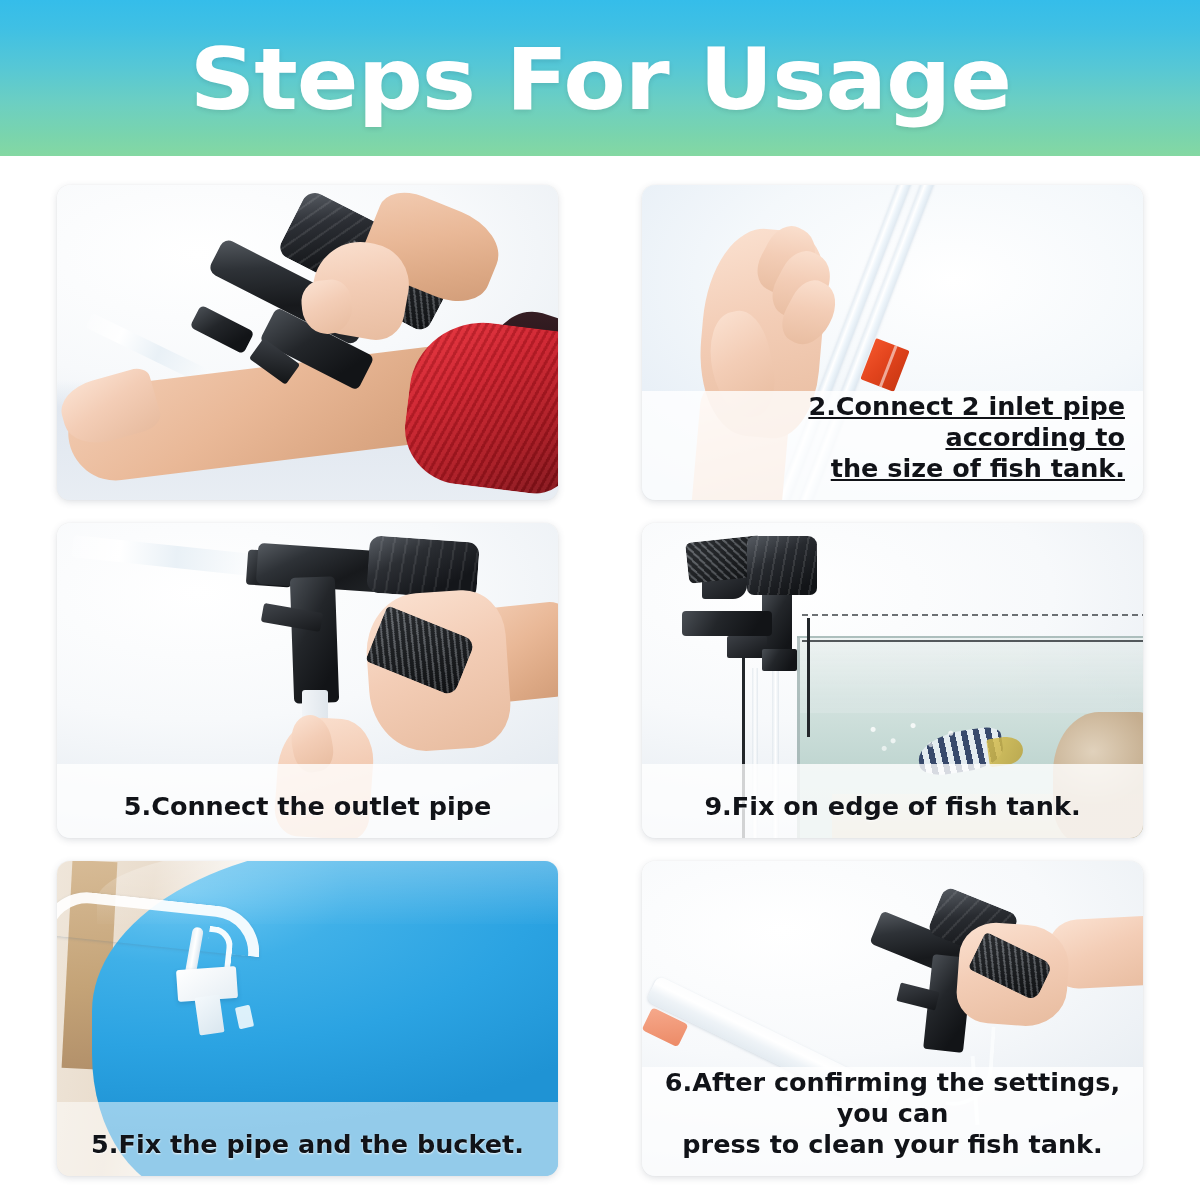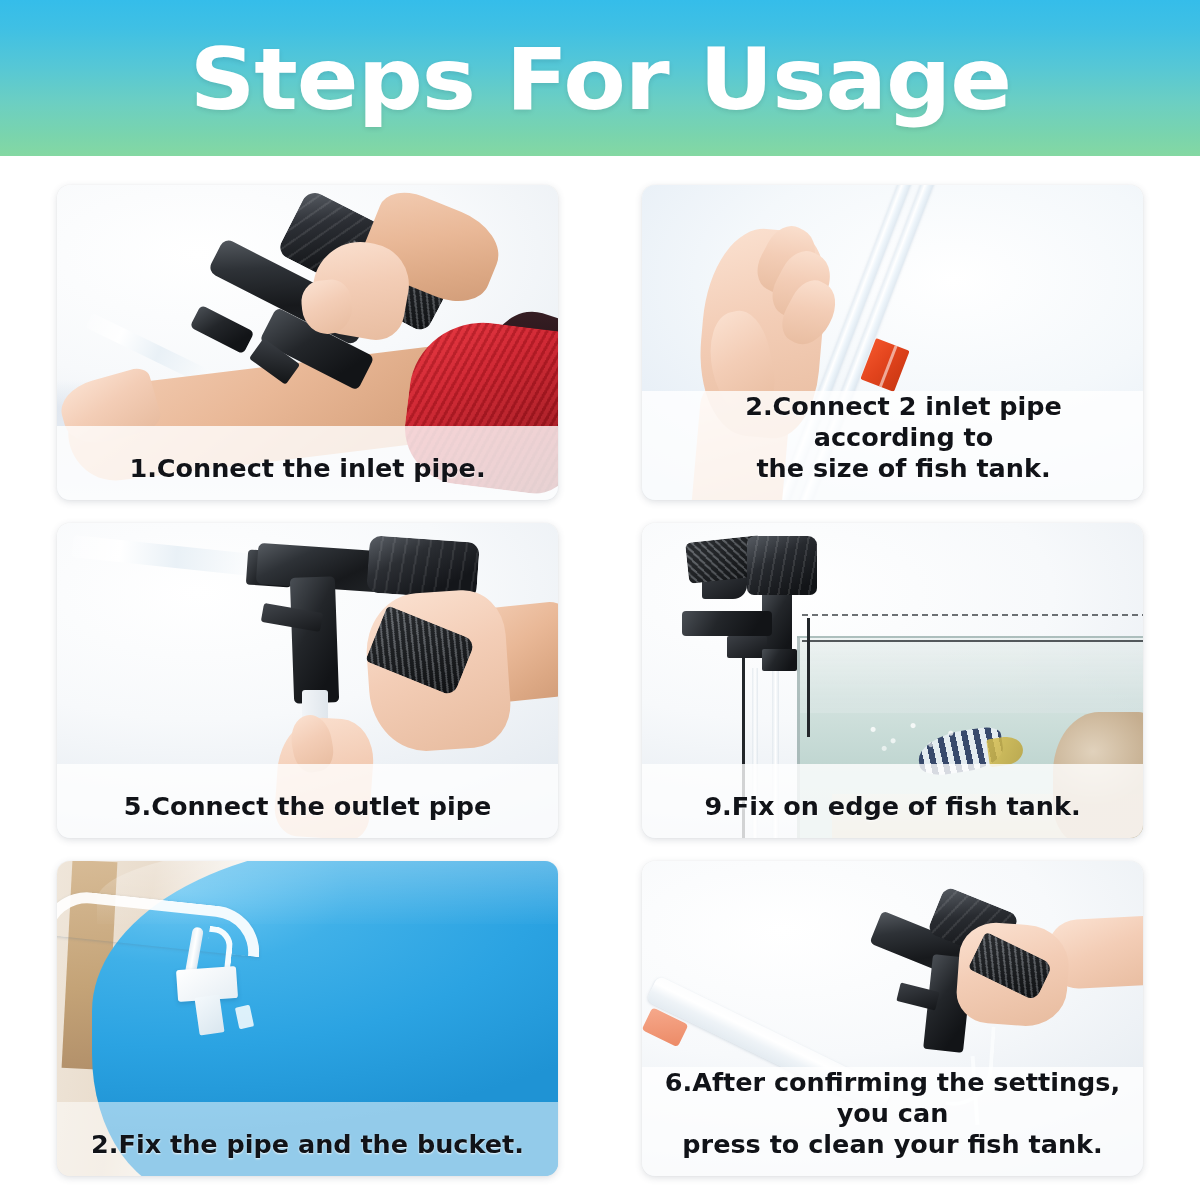--- a/index.html
+++ b/index.html
@@ -72,21 +72,21 @@
   .caption-text {
     font-family:"DejaVu Sans", sans-serif;
     font-weight:700;
     font-size:25.5px;
     line-height:1.22;
     color:#111318;
     text-align:center;
     white-space:pre-line;
     text-shadow:0 1px 2px rgba(255,255,255,0.85);
   }
-  .caption-text.left-al { text-align:center; width:100%; padding-left:22px; }
+  .caption-text.left-al { text-align:right; width:100%; padding-left:22px;text-decoration:underline; }
 
   
 
   
   .bg-studio {
     position:absolute; inset:0;
     background:
       radial-gradient(120% 90% at 28% 22%, #ffffff 0%, #f7f9fb 45%, #e9eef3 78%, #dfe6ee 100%);
   }
   .bg-studio-2 {
@@ -556,23 +556,20 @@
       <div class="p1-cloth"></div>
       <div class="p1-body blk"></div>
       <div class="p1-lowerarm blk2"></div>
       <div class="p1-nozzle blk2"></div>
       <div class="p1-trigger"></div>
       <div class="p1-head"></div>
       <div class="p1-grip"></div>
       <div class="p1-wrist skin"></div>
       <div class="p1-fingers skin-l"></div>
       <div class="p1-finger2 skin-l"></div>
-    </div>
-    <div class="caption-bar">
-      <div class="caption-text">1.Connect the inlet pipe.</div>
     </div>
   </div>
 
   <div class="card">
     <div class="photo">
       <div class="bg-studio-2"></div>
       <div class="p2-pipe-a"></div>
       <div class="p2-pipe-b"></div>
       <div class="p2-clip"></div>
       <div class="p2-forearm skin-l"></div>
@@ -646,21 +643,21 @@
       <div class="p5-bucket"></div>
       <div class="p5-rim"></div>
       <div class="p5-tube"></div>
       <div class="p5-hook"></div>
       <div class="p5-tube-end"></div>
       <div class="p5-clip"></div>
       <div class="p5-clip2"></div>
       <div class="p5-clip-tab"></div>
     </div>
     <div class="caption-bar tinted">
-      <div class="caption-text">2.Fix the pipe and the bucket.</div>
+      <div class="caption-text">5.Fix the pipe and the bucket.</div>
     </div>
   </div>
 
   <div class="card">
     <div class="photo">
       <div class="bg-studio"></div>
       <div class="p6-tube"></div>
       <div class="p6-tube-tip"></div>
       <div class="p6-barrel blk"></div>
       <div class="p6-head"></div>

